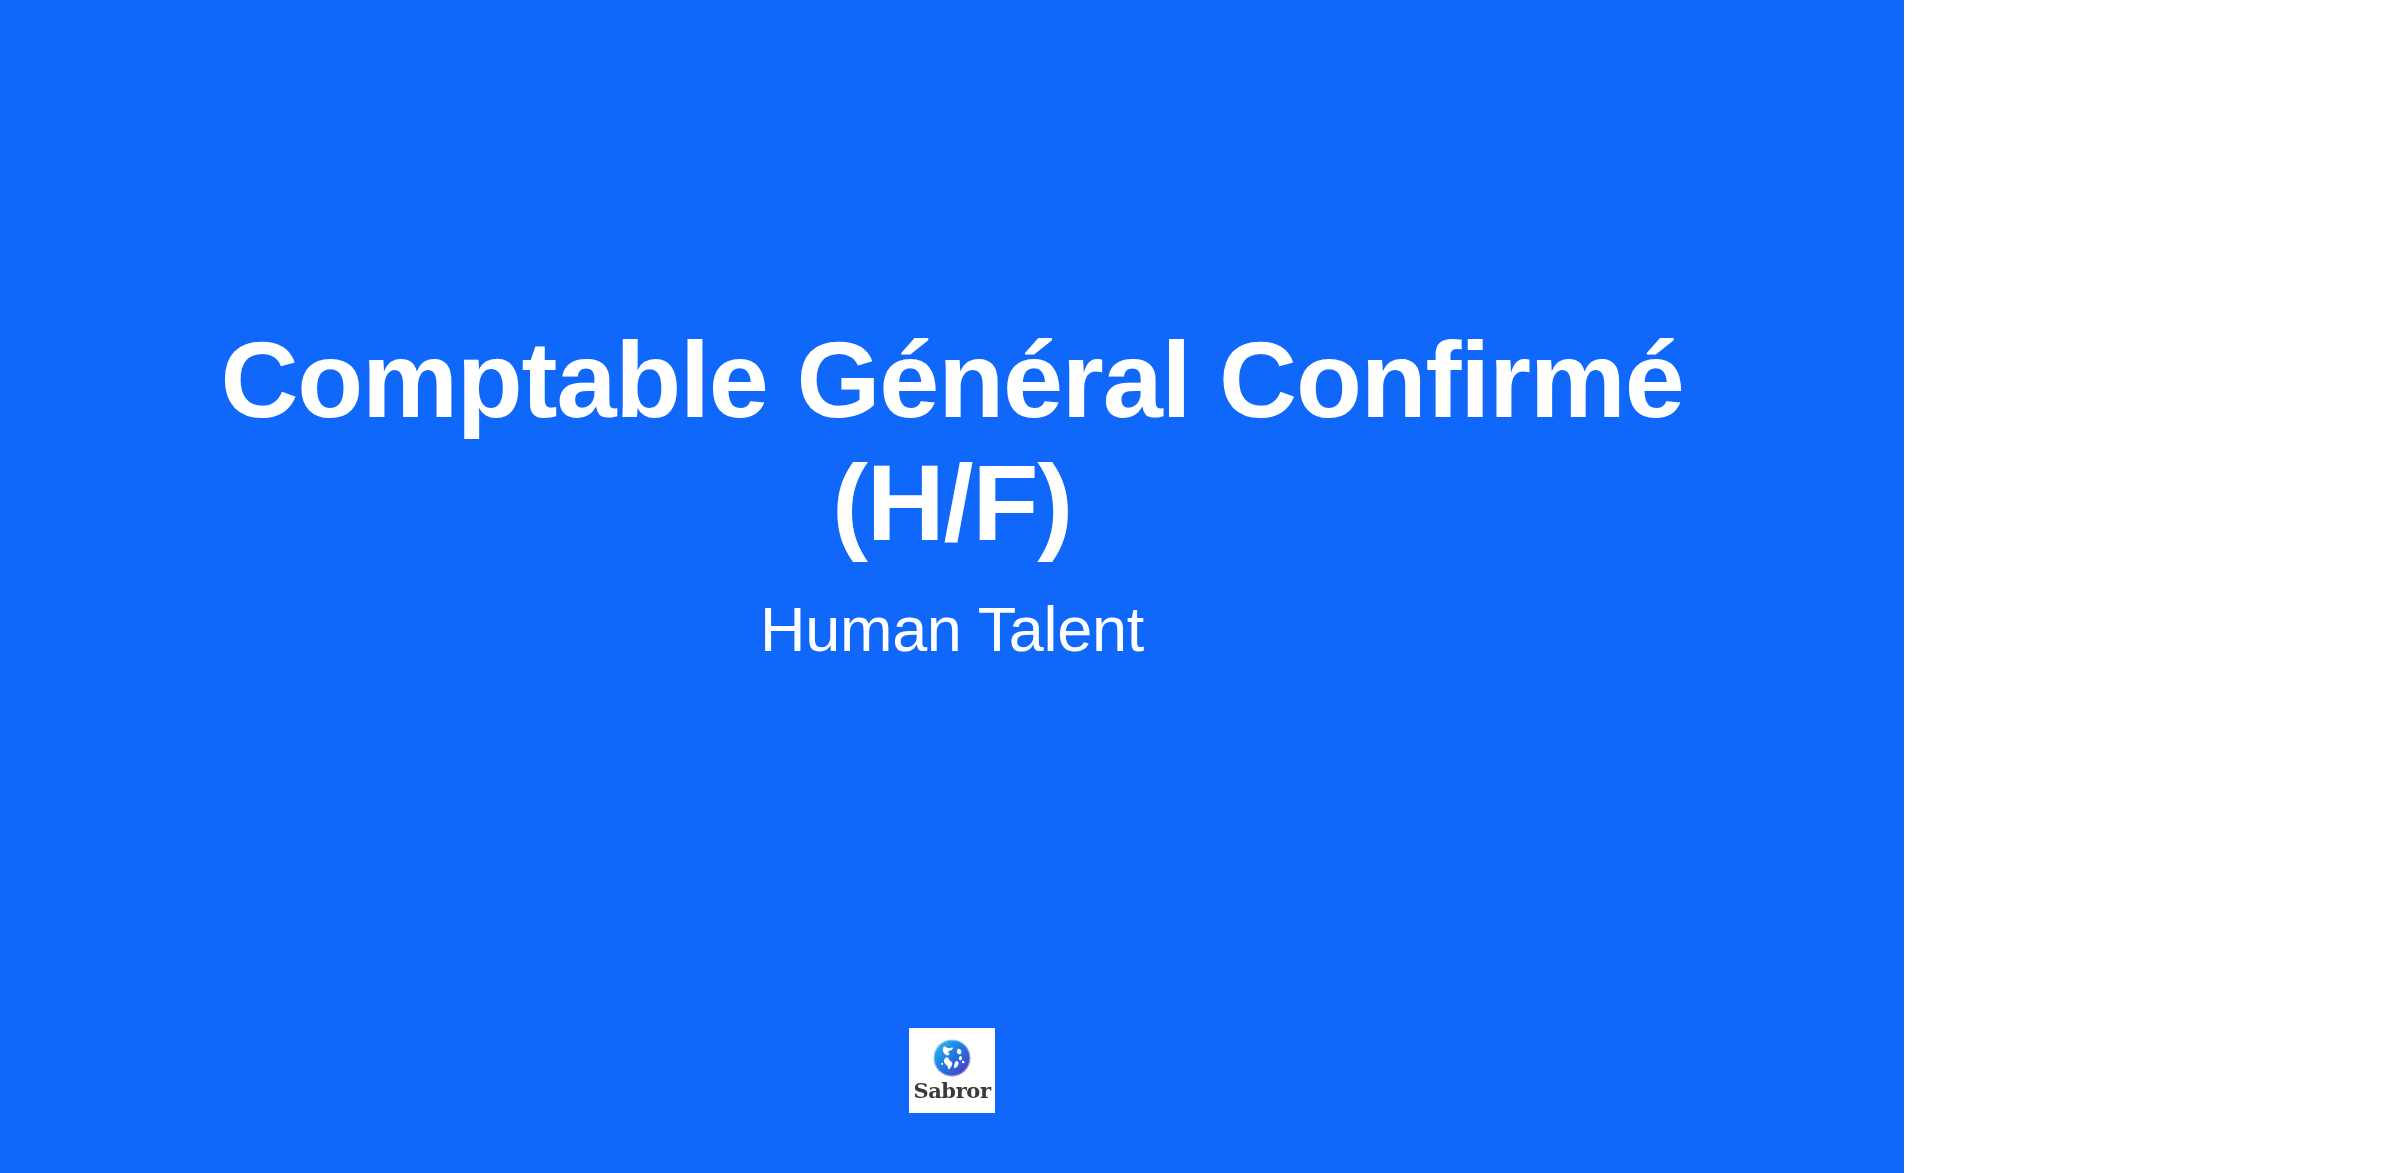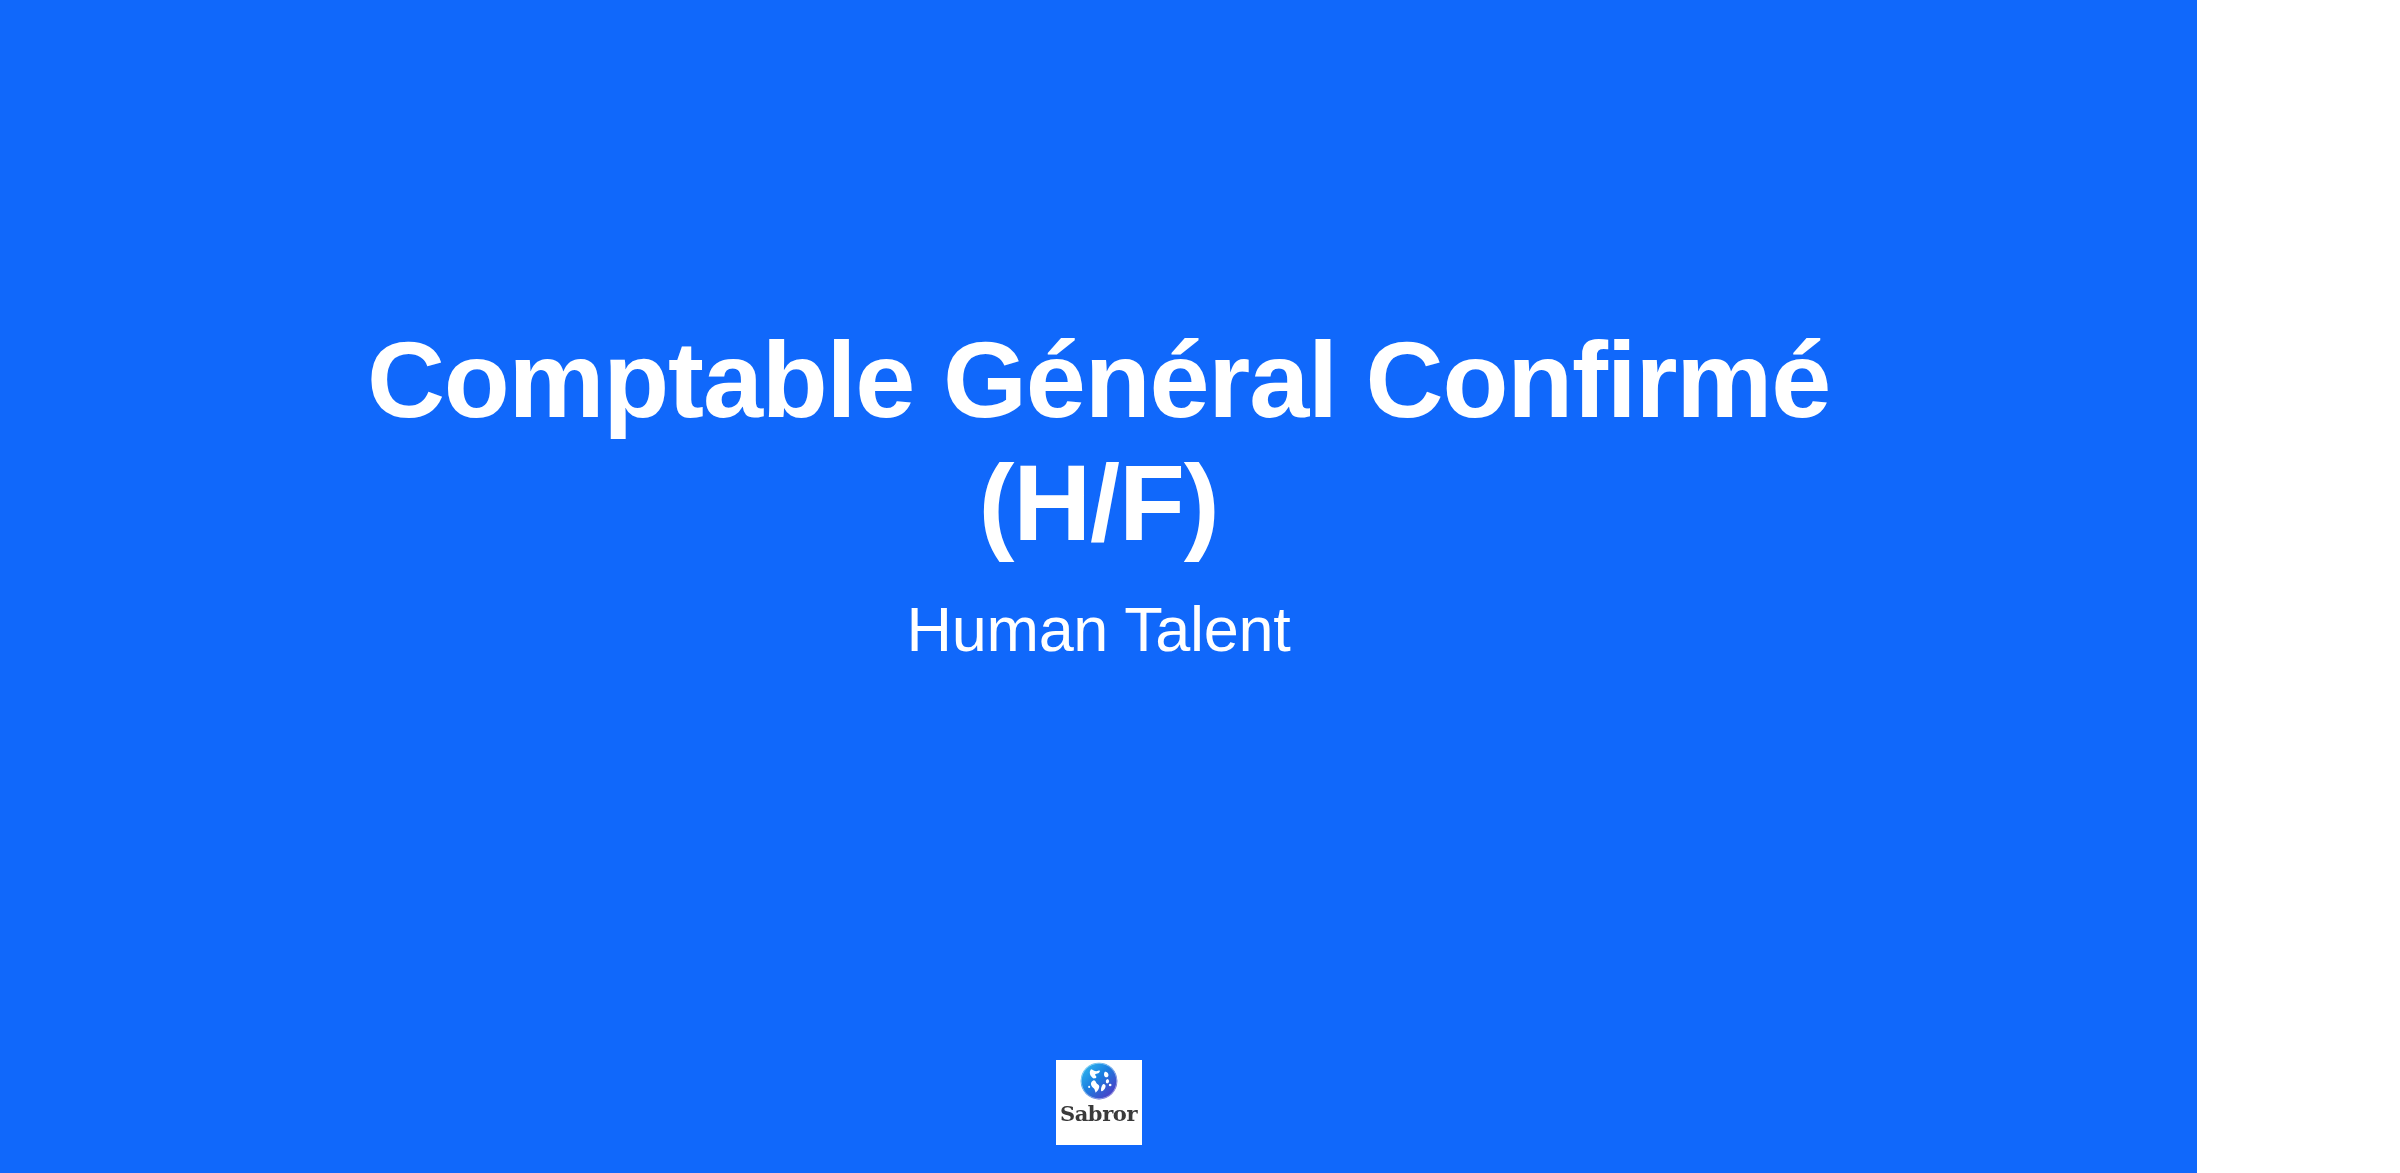--- a/index.html
+++ b/index.html
@@ -8,21 +8,21 @@
   }
   body {
     width: 2400px;
     height: 1173px;
     overflow: hidden;
     font-family: "Liberation Sans", sans-serif;
   }
 
   .hero {
     position: relative;
-    width: 2197px;
+    width: 1904px;
     height: 1173px;
     background: #1068fb;
     box-sizing: border-box;
     display: flex;
     flex-direction: column;
     align-items: center;
   }
 
   .hero-text-block {
     position: absolute;
@@ -54,31 +54,31 @@
     color: #ffffff;
     font-family: "Liberation Sans", sans-serif;
     font-weight: 400;
     font-size: 63px;
     line-height: 1.2;
     letter-spacing: -0.3px;
   }
 
   .logo-wrap {
     position: absolute;
-    top: 1060px;
+    top: 1028px;
     left: 50%;
     transform: translateX(-50%);
     width: 86px;
     height: 85px;
     background: #ffffff;
     display: flex;
     flex-direction: column;
     align-items: center;
     justify-content: flex-start;
-    padding-top: 0;
+    padding-top: 9px;
     box-sizing: border-box;
   }
 
   .logo-globe {
     width: 42px;
     height: 42px;
     display: block;
   }
 
   .logo-word {

